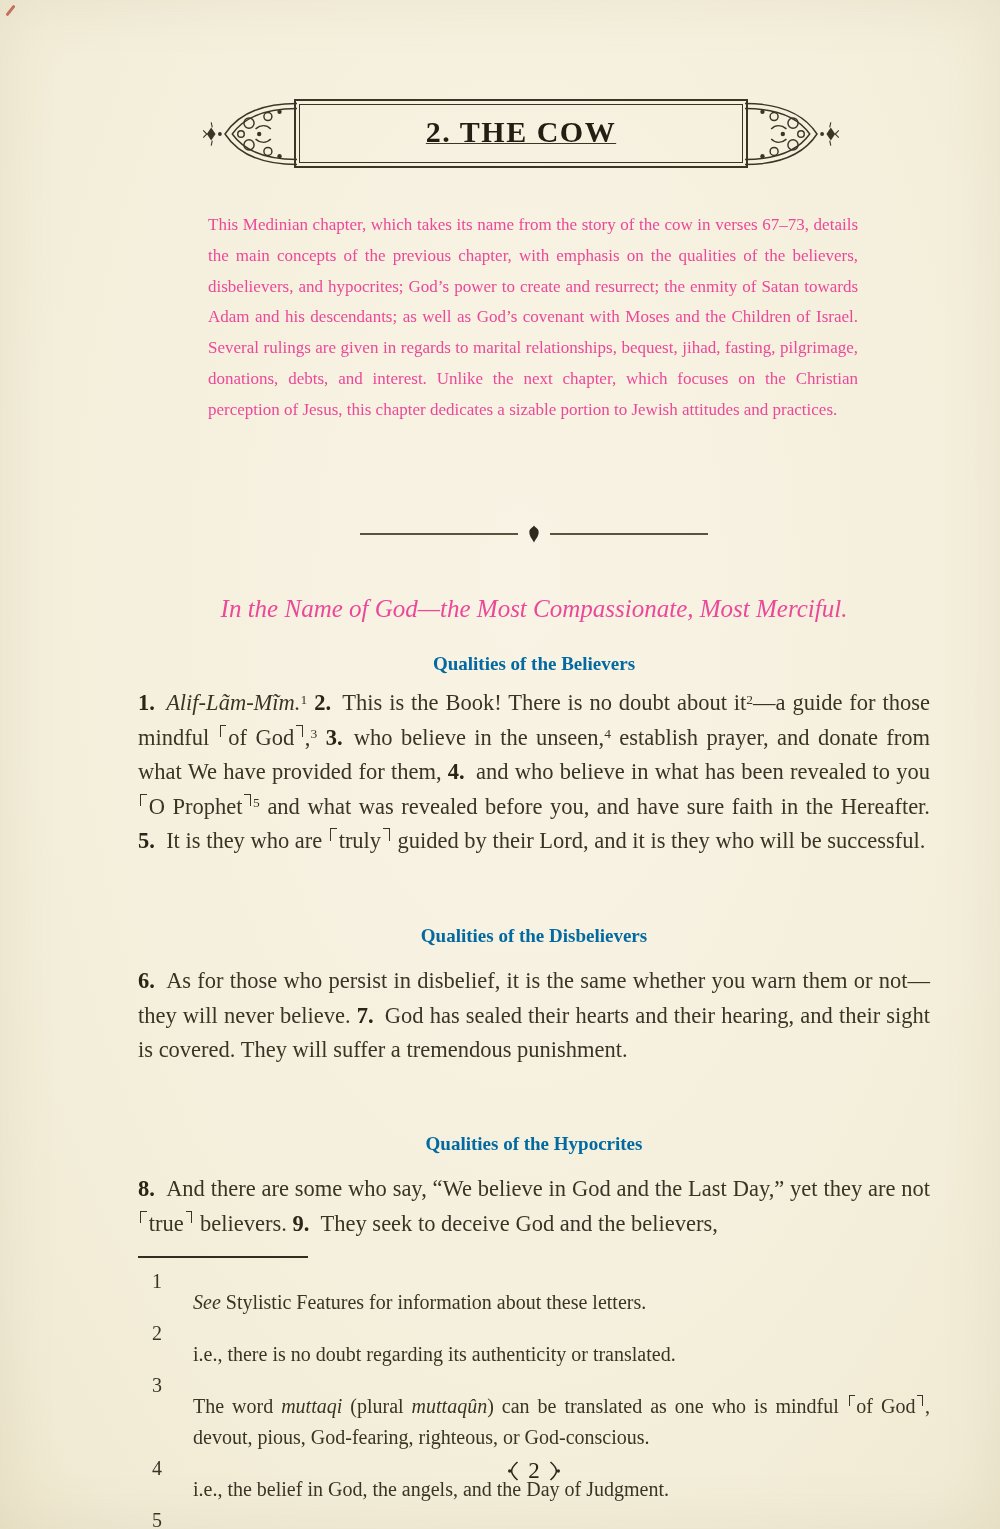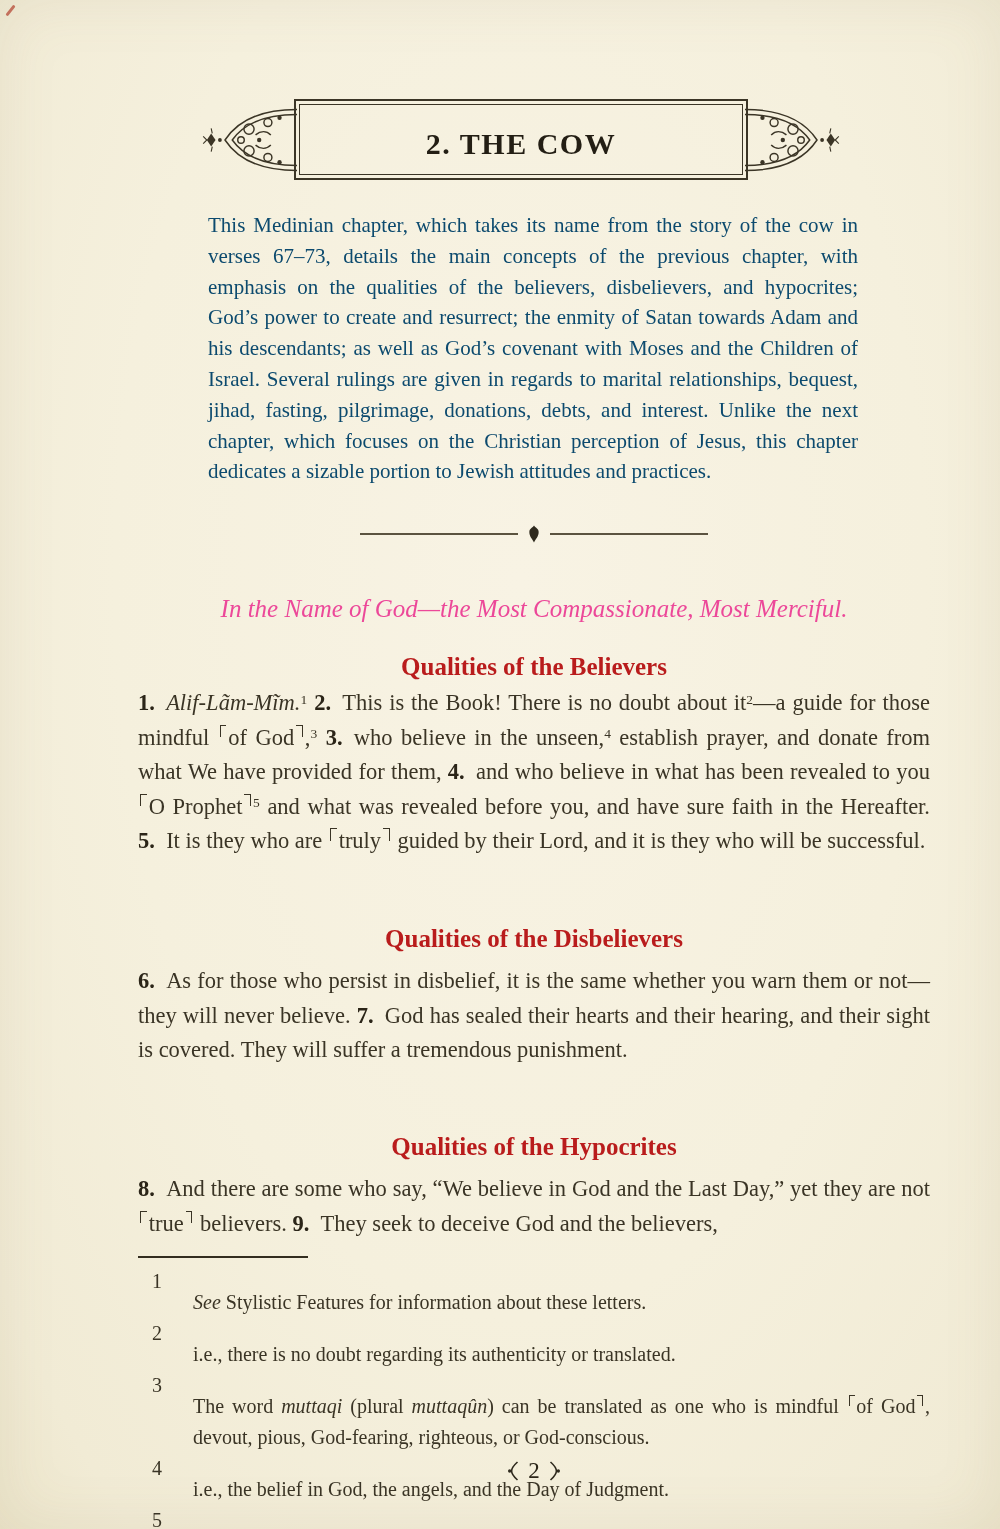--- a/index.html
+++ b/index.html
@@ -12,38 +12,38 @@
   }
   .page{position:absolute;inset:0;box-shadow:inset 0 0 60px rgba(140,120,80,0.10);}
   .scan-mark{position:absolute;left:9px;top:4px;width:3px;height:13px;background:#b54a37;opacity:.75;transform:rotate(38deg);border-radius:2px;}
   .content{position:absolute;left:138px;top:0;width:792px;height:100%;}
 
   
   .banner{position:absolute;top:99px;left:63px;width:640px;display:flex;align-items:center;}
   .orn{flex:0 0 auto;display:block;}
   .orn-right{transform:scaleX(-1);}
   .banner-box{flex:1 1 auto;border:2px solid #3b3526;padding:3px;margin:0 -3px;background:transparent;z-index:1;}
-  .banner-box-inner{border:1.2px solid #3b3526;text-align:center;padding:22px 0 13px;}
+  .banner-box-inner{border:1.2px solid #3b3526;text-align:center;padding:10px 0 13px;text-decoration:underline;}
   .chapter-title{font-size:30px;font-weight:700;letter-spacing:1.5px;color:#231e14;}
 
   
   .intro{position:absolute;top:210px;left:70px;width:650px;margin:0;
-    font-size:21px;line-height:30.8px;text-align:justify;color:#0c4a6e;}
+    font-size:17px;line-height:30.8px;text-align:justify;color:#ec4899;}
 
   
   .divider{position:absolute;top:524px;left:0;width:100%;display:flex;justify-content:center;align-items:center;gap:9px;}
   .divider-line{display:block;width:158px;height:1.6px;background:#5b5340;}
 
   
   .bismillah{position:absolute;top:595px;left:0;width:100%;margin:0;text-align:center;
     font-style:italic;font-size:25px;color:#ec4899;}
 
   
   .sect-h{position:absolute;left:0;width:100%;margin:0;text-align:center;
-    font-size:25px;font-weight:700;color:#b91c1c;}
+    font-size:19px;font-weight:700;color:#0369a1;}
   .h-believers{top:653px;} .h-disbelievers{top:925px;} .h-hypocrites{top:1133px;}
   .verses{position:absolute;left:0;width:100%;margin:0;
     font-size:22.5px;line-height:34.6px;text-align:justify;color:#3a3425;}
   .v-believers{top:686px;} .v-disbelievers{top:964px;} .v-hypocrites{top:1172px;}
 
   
   .seg-b{font-weight:700;color:#2b2518;}
   .seg-i{font-style:italic;}
   .seg-sup{font-size:0.60em;position:relative;top:-0.48em;line-height:0;}
   .seg-qo,.seg-qc{display:inline-block;width:0.24em;height:0.50em;vertical-align:0.34em;}

